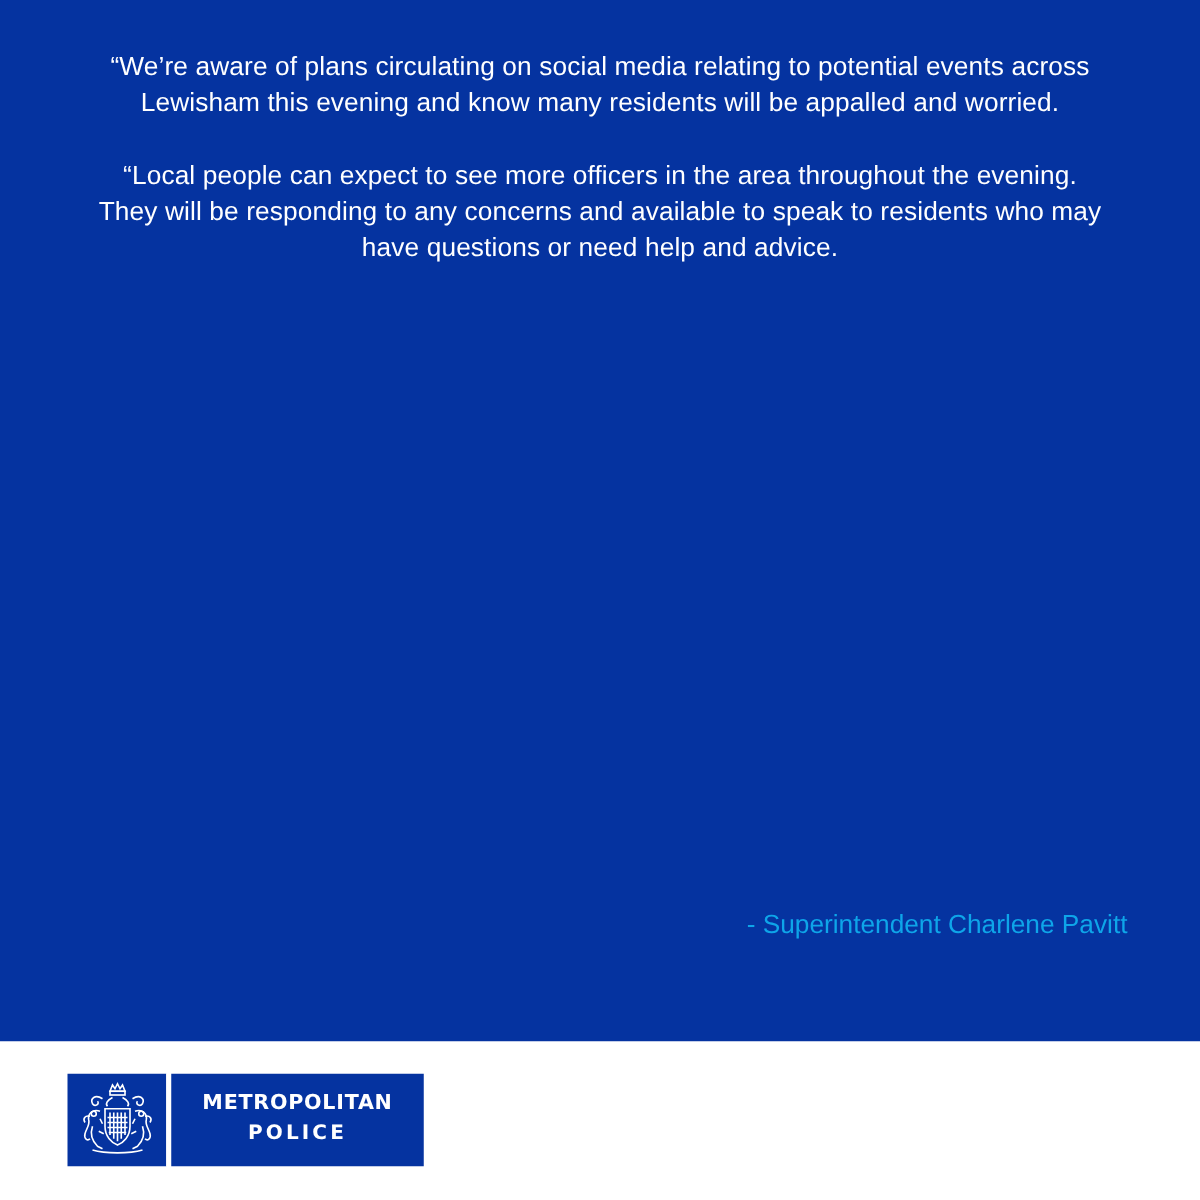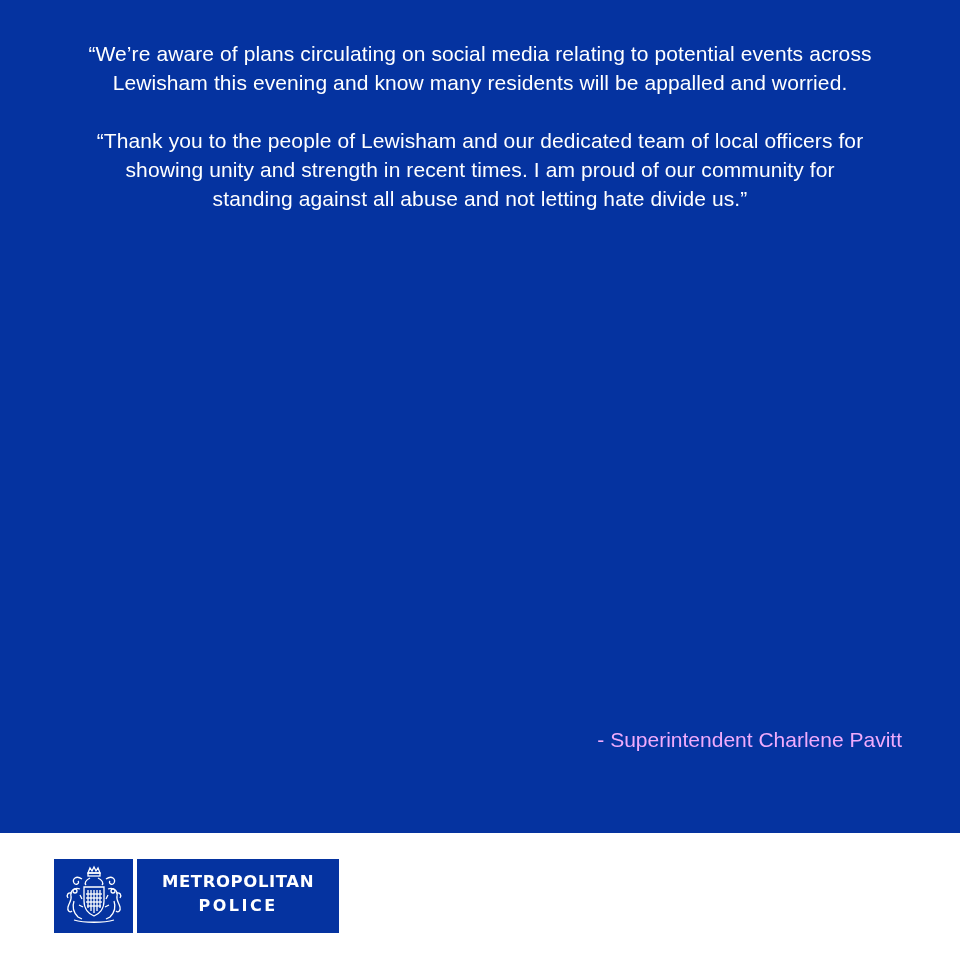--- a/index.html
+++ b/index.html
@@ -36,21 +36,21 @@
       line-height: 29px;
       letter-spacing: 0.1px;
       white-space: pre-line;
     }
     .signature {
       position: absolute;
       top: 725px;
       right: 58px;
       font-size: 21px;
       line-height: 29px;
-      color: #f0abfc;
+      color: #0ea5e9;
     }
     .footer {
       position: absolute;
       left: 0;
       top: 833px;
       width: 960px;
       height: 127px;
       background: #ffffff;
     }
     .logo {
@@ -96,23 +96,23 @@
       line-height: 28px;
     }
   </style>
 </head>
 <body>
 
 <div class="statement-panel">
   <div class="quote-list">
     <p class="quote">“We’re aware of plans circulating on social media relating to potential events across
 Lewisham this evening and know many residents will be appalled and worried.</p>
-    <p class="quote">“Thank you to the people of Lewisham and our dedicated team of local officers for
-showing unity and strength in recent times. I am proud of our community for
-standing against all abuse and not letting hate divide us.”</p>
+    <p class="quote">“Local people can expect to see more officers in the area throughout the evening.
+They will be responding to any concerns and available to speak to residents who may
+have questions or need help and advice.</p>
   </div>
   <div class="signature">- Superintendent Charlene Pavitt</div>
 </div>
 
 <div class="footer"></div>
 
 <div class="logo">
   <div class="logo-crest">
     <svg width="68" height="62" viewBox="0 0 68 62" fill="none" stroke="#ffffff" stroke-width="1.3">
 

